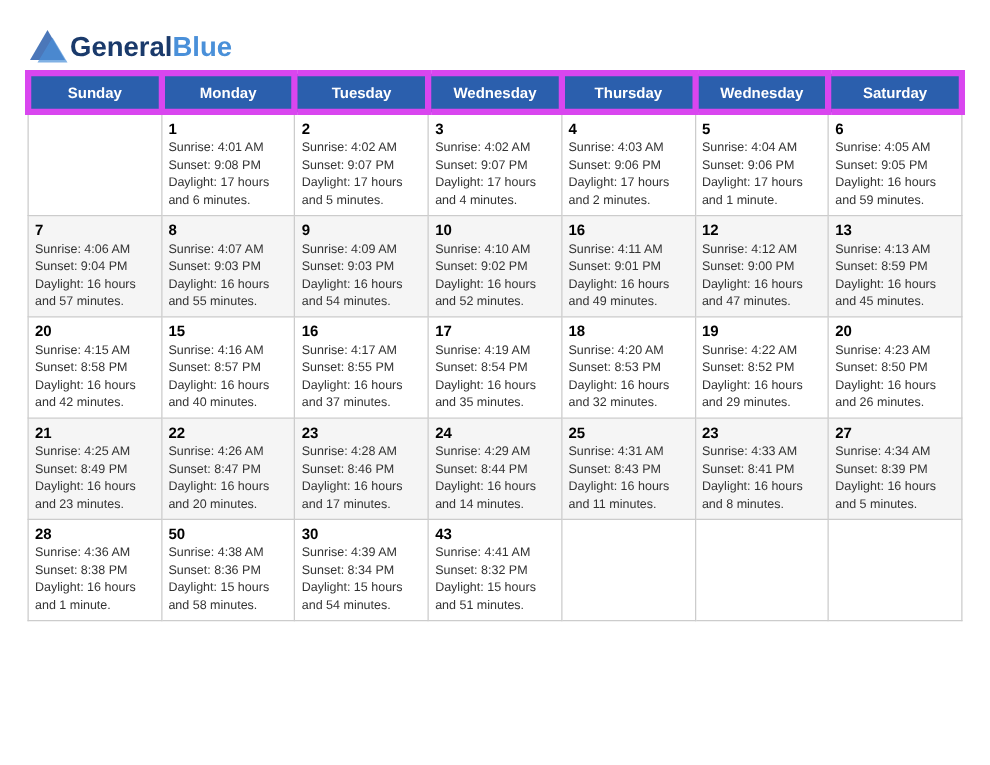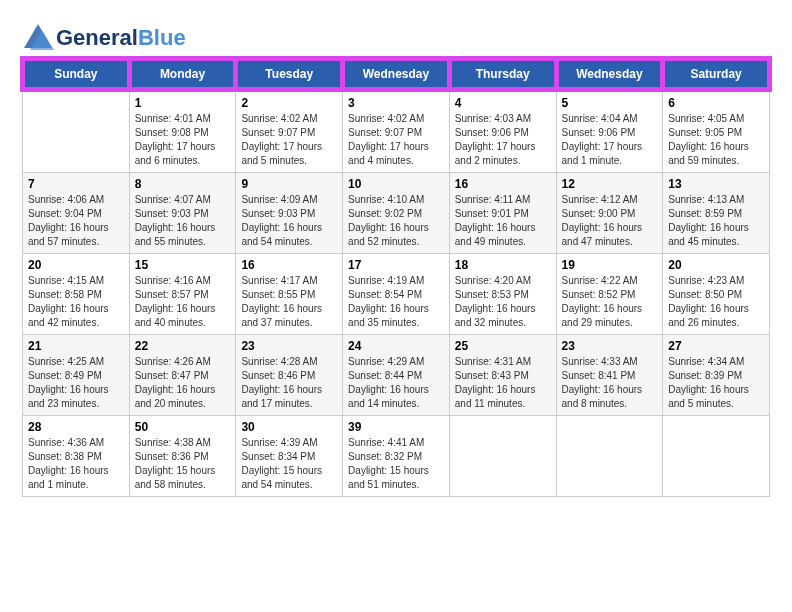--- a/index.html
+++ b/index.html
@@ -242,21 +242,21 @@
         </td>
         <td>
           <span class="day-number">50</span>
           <div class="day-info">Sunrise: 4:38 AM<br>Sunset: 8:36 PM<br>Daylight: 15 hours and 58 minutes.</div>
         </td>
         <td>
           <span class="day-number">30</span>
           <div class="day-info">Sunrise: 4:39 AM<br>Sunset: 8:34 PM<br>Daylight: 15 hours and 54 minutes.</div>
         </td>
         <td>
-          <span class="day-number">39</span>
+          <span class="day-number">43</span>
           <div class="day-info">Sunrise: 4:41 AM<br>Sunset: 8:32 PM<br>Daylight: 15 hours and 51 minutes.</div>
         </td>
         <td></td>
         <td></td>
         <td></td>
       </tr>
     </tbody>
 </table>
 
 </body></html>

